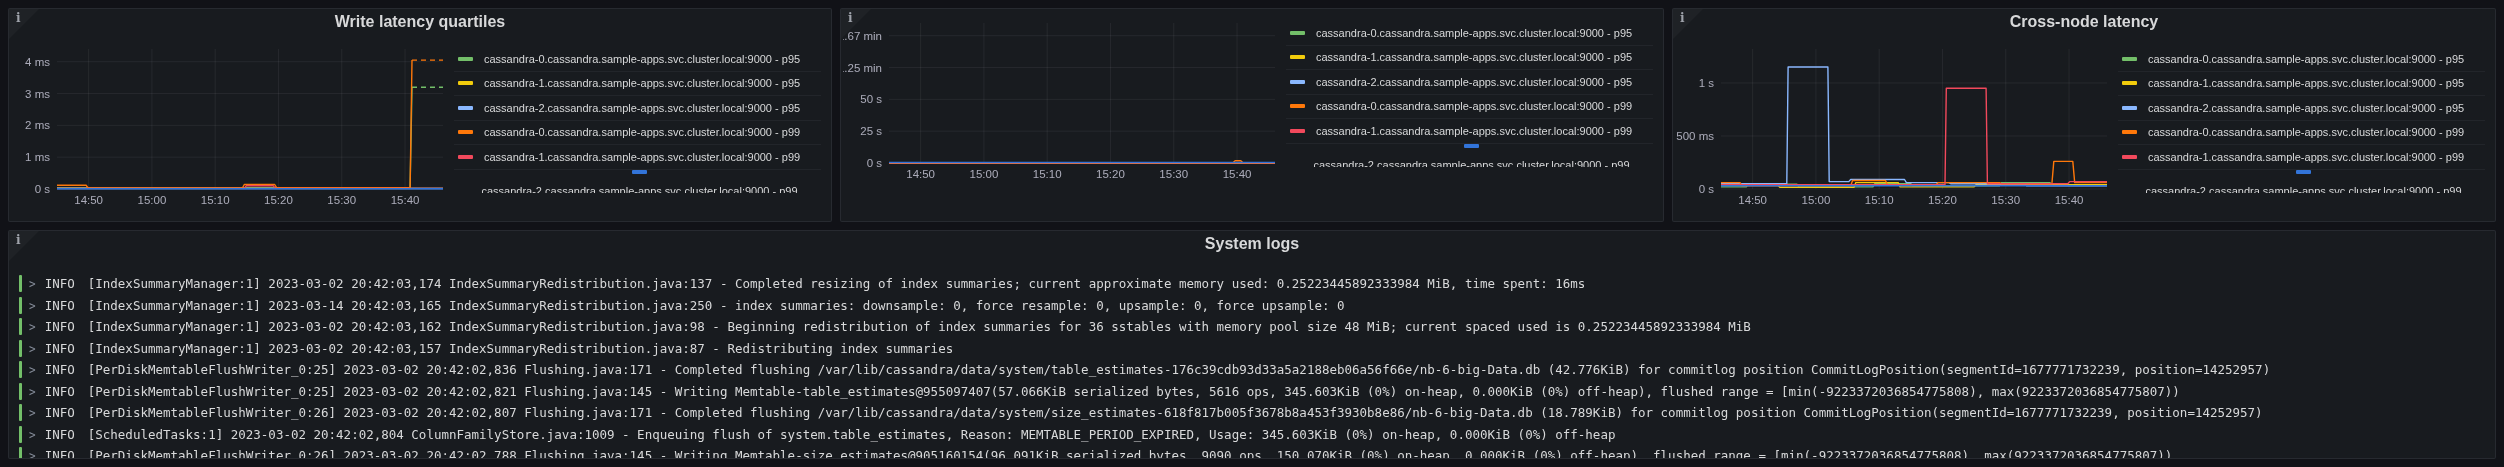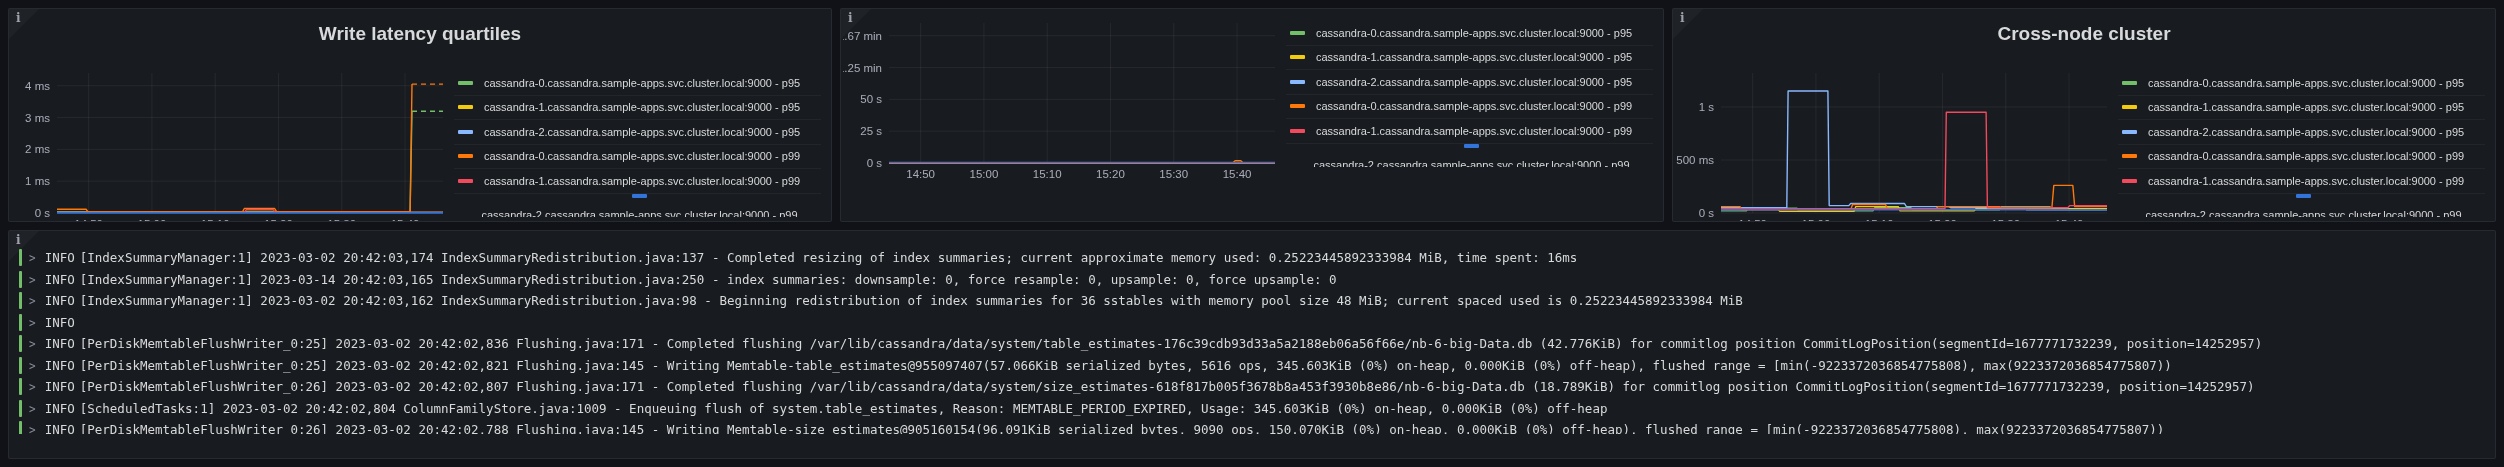--- a/index.html
+++ b/index.html
@@ -2,21 +2,21 @@
 <html><head>
 <meta charset="utf-8">
 <style>
   html,body{margin:0;padding:0;background:#111217;width:2504px;height:467px;overflow:hidden;
     font-family:"Liberation Sans",sans-serif;}
   .row-top{position:absolute;top:8px;left:8px;right:8px;height:214px;display:flex;gap:8px;}
   .panel{position:relative;background:#181b1f;border:1px solid rgba(204,204,220,0.09);
     border-radius:2px;box-sizing:border-box;overflow:hidden;}
   .chart-panel{flex:1 1 0;}
   .logs-panel{position:absolute;top:230px;left:8px;right:8px;height:229px;}
-  .panel-title{margin:12px;height:26px;line-height:26px;text-align:center;font-size:19px;
+  .panel-title{margin:0;height:26px;line-height:26px;text-align:center;font-size:16px;
     font-weight:600;color:#d8d9da;cursor:pointer;}
   .info-corner{position:absolute;top:0;left:0;width:30px;height:30px;
     background:rgba(204,204,220,0.045);clip-path:polygon(0 0,100% 0,0 100%);z-index:3;}
   .info-i{position:absolute;top:2px;left:7px;font-family:"DejaVu Serif",serif;font-weight:bold;
     font-size:12px;color:#9fa3ab;z-index:4;}
   .panel-body{position:relative;display:flex;height:188px;}
   .plot{flex:none;width:437px;height:172px;margin:6px 0 0 2px;}
   .plot text.tick{font-family:"Liberation Sans",sans-serif;font-size:11.5px;
     fill:rgba(204,204,220,0.82);}
   .plot line.grid{stroke:rgba(204,204,220,0.08);stroke-width:1;}
@@ -24,21 +24,21 @@
   .legend li{display:flex;align-items:center;height:23.5px;gap:11px;padding-left:4px;
     border-bottom:1px solid rgba(204,204,220,0.06);font-size:11px;color:#d8d9da;
     white-space:nowrap;overflow:hidden;cursor:pointer;}
   .legend li:last-child{border-bottom:none;flex-direction:column;}
   .swatch{flex:none;width:15px;height:4px;border-radius:1px;}
   .log-body{height:187px;padding:16px 8px 0 10px;overflow:hidden;}
   .log-row{display:flex;align-items:center;height:21.5px;overflow:hidden;white-space:pre;
     font-family:"DejaVu Sans Mono",monospace;font-size:12.5px;color:#d8d9da;cursor:pointer;}
   .log-bar{flex:none;width:3px;height:17px;border-radius:1px;margin-right:7px;}
   .log-chevron{flex:none;color:#858c99;font-size:11px;margin-right:9px;transform:scaleY(1.15);}
-  .log-level{flex:none;margin-right:5px;}
+  .log-level{flex:none;margin-right:13px;}
   .log-msg{flex:none;}
 </style>
 </head>
 <body>
 
 <div class="row-top">
 
   <section class="panel chart-panel">
     <div class="info-corner"></div>
     <span class="info-i">i</span>
@@ -176,21 +176,21 @@
             <span class="swatch" style="background: rgb(50, 116, 217);"></span>
             <span>cassandra-2.cassandra.sample-apps.svc.cluster.local:9000 - p99</span>
           </li>
         </ul>
     </div>
   </section>
 
   <section class="panel chart-panel">
     <div class="info-corner"></div>
     <span class="info-i">i</span>
-    <h2 class="panel-title">Cross-node cluster</h2>
+    <h2 class="panel-title">Cross-node latency</h2>
     <div class="panel-body">
       <svg class="plot" viewBox="0 0 437 172">
           <g>
             <line x1="46" x2="432" y1="148" y2="148" class="grid"></line>
             <line x1="46" x2="432" y1="94.96969696969697" y2="94.96969696969697" class="grid"></line>
             <line x1="46" x2="432" y1="41.93939393939394" y2="41.93939393939394" class="grid"></line>
             <line x1="77.63934426229508" x2="77.63934426229508" y1="8" y2="148" class="grid"></line>
             <line x1="140.91803278688525" x2="140.91803278688525" y1="8" y2="148" class="grid"></line>
             <line x1="204.19672131147541" x2="204.19672131147541" y1="8" y2="148" class="grid"></line>
             <line x1="267.4754098360655" x2="267.4754098360655" y1="8" y2="148" class="grid"></line>
@@ -244,24 +244,25 @@
           </li>
         </ul>
     </div>
   </section>
 
 </div>
 
 <section class="panel logs-panel">
   <div class="info-corner"></div>
   <span class="info-i">i</span>
+  <h2 class="panel-title">System logs</h2>
   <div class="log-body">
       <div class="log-row"><span class="log-bar" style="background: rgb(115, 191, 105);"></span><span class="log-chevron">&gt;</span><span class="log-level">INFO</span><span class="log-msg">[IndexSummaryManager:1] 2023-03-02 20:42:03,174 IndexSummaryRedistribution.java:137 - Completed resizing of index summaries; current approximate memory used: 0.25223445892333984 MiB, time spent: 16ms</span></div>
       <div class="log-row"><span class="log-bar" style="background: rgb(115, 191, 105);"></span><span class="log-chevron">&gt;</span><span class="log-level">INFO</span><span class="log-msg">[IndexSummaryManager:1] 2023-03-14 20:42:03,165 IndexSummaryRedistribution.java:250 - index summaries: downsample: 0, force resample: 0, upsample: 0, force upsample: 0</span></div>
       <div class="log-row"><span class="log-bar" style="background: rgb(115, 191, 105);"></span><span class="log-chevron">&gt;</span><span class="log-level">INFO</span><span class="log-msg">[IndexSummaryManager:1] 2023-03-02 20:42:03,162 IndexSummaryRedistribution.java:98 - Beginning redistribution of index summaries for 36 sstables with memory pool size 48 MiB; current spaced used is 0.25223445892333984 MiB</span></div>
-      <div class="log-row"><span class="log-bar" style="background: rgb(115, 191, 105);"></span><span class="log-chevron">&gt;</span><span class="log-level">INFO</span></div>
+      <div class="log-row"><span class="log-bar" style="background: rgb(115, 191, 105);"></span><span class="log-chevron">&gt;</span><span class="log-level">INFO</span><span class="log-msg">[IndexSummaryManager:1] 2023-03-02 20:42:03,157 IndexSummaryRedistribution.java:87 - Redistributing index summaries</span></div>
       <div class="log-row"><span class="log-bar" style="background: rgb(115, 191, 105);"></span><span class="log-chevron">&gt;</span><span class="log-level">INFO</span><span class="log-msg">[PerDiskMemtableFlushWriter_0:25] 2023-03-02 20:42:02,836 Flushing.java:171 - Completed flushing /var/lib/cassandra/data/system/table_estimates-176c39cdb93d33a5a2188eb06a56f66e/nb-6-big-Data.db (42.776KiB) for commitlog position CommitLogPosition(segmentId=1677771732239, position=14252957)</span></div>
       <div class="log-row"><span class="log-bar" style="background: rgb(115, 191, 105);"></span><span class="log-chevron">&gt;</span><span class="log-level">INFO</span><span class="log-msg">[PerDiskMemtableFlushWriter_0:25] 2023-03-02 20:42:02,821 Flushing.java:145 - Writing Memtable-table_estimates@955097407(57.066KiB serialized bytes, 5616 ops, 345.603KiB (0%) on-heap, 0.000KiB (0%) off-heap), flushed range = [min(-9223372036854775808), max(9223372036854775807))</span></div>
       <div class="log-row"><span class="log-bar" style="background: rgb(115, 191, 105);"></span><span class="log-chevron">&gt;</span><span class="log-level">INFO</span><span class="log-msg">[PerDiskMemtableFlushWriter_0:26] 2023-03-02 20:42:02,807 Flushing.java:171 - Completed flushing /var/lib/cassandra/data/system/size_estimates-618f817b005f3678b8a453f3930b8e86/nb-6-big-Data.db (18.789KiB) for commitlog position CommitLogPosition(segmentId=1677771732239, position=14252957)</span></div>
       <div class="log-row"><span class="log-bar" style="background: rgb(115, 191, 105);"></span><span class="log-chevron">&gt;</span><span class="log-level">INFO</span><span class="log-msg">[ScheduledTasks:1] 2023-03-02 20:42:02,804 ColumnFamilyStore.java:1009 - Enqueuing flush of system.table_estimates, Reason: MEMTABLE_PERIOD_EXPIRED, Usage: 345.603KiB (0%) on-heap, 0.000KiB (0%) off-heap</span></div>
       <div class="log-row"><span class="log-bar" style="background: rgb(115, 191, 105);"></span><span class="log-chevron">&gt;</span><span class="log-level">INFO</span><span class="log-msg">[PerDiskMemtableFlushWriter_0:26] 2023-03-02 20:42:02,788 Flushing.java:145 - Writing Memtable-size_estimates@905160154(96.091KiB serialized bytes, 9090 ops, 150.070KiB (0%) on-heap, 0.000KiB (0%) off-heap), flushed range = [min(-9223372036854775808), max(9223372036854775807))</span></div>
     </div>
 </section>
 
 </body></html>

